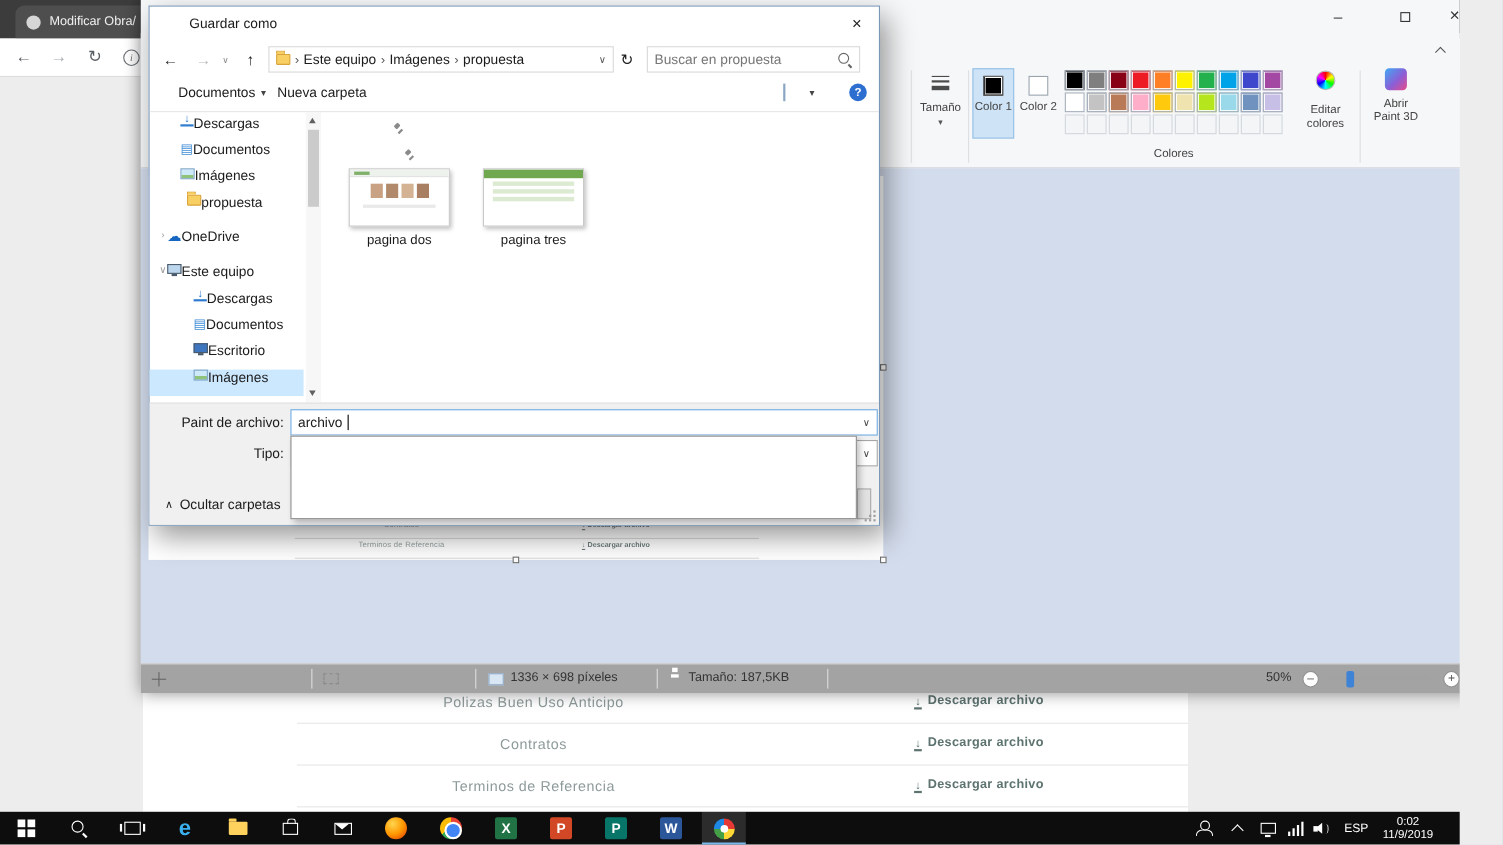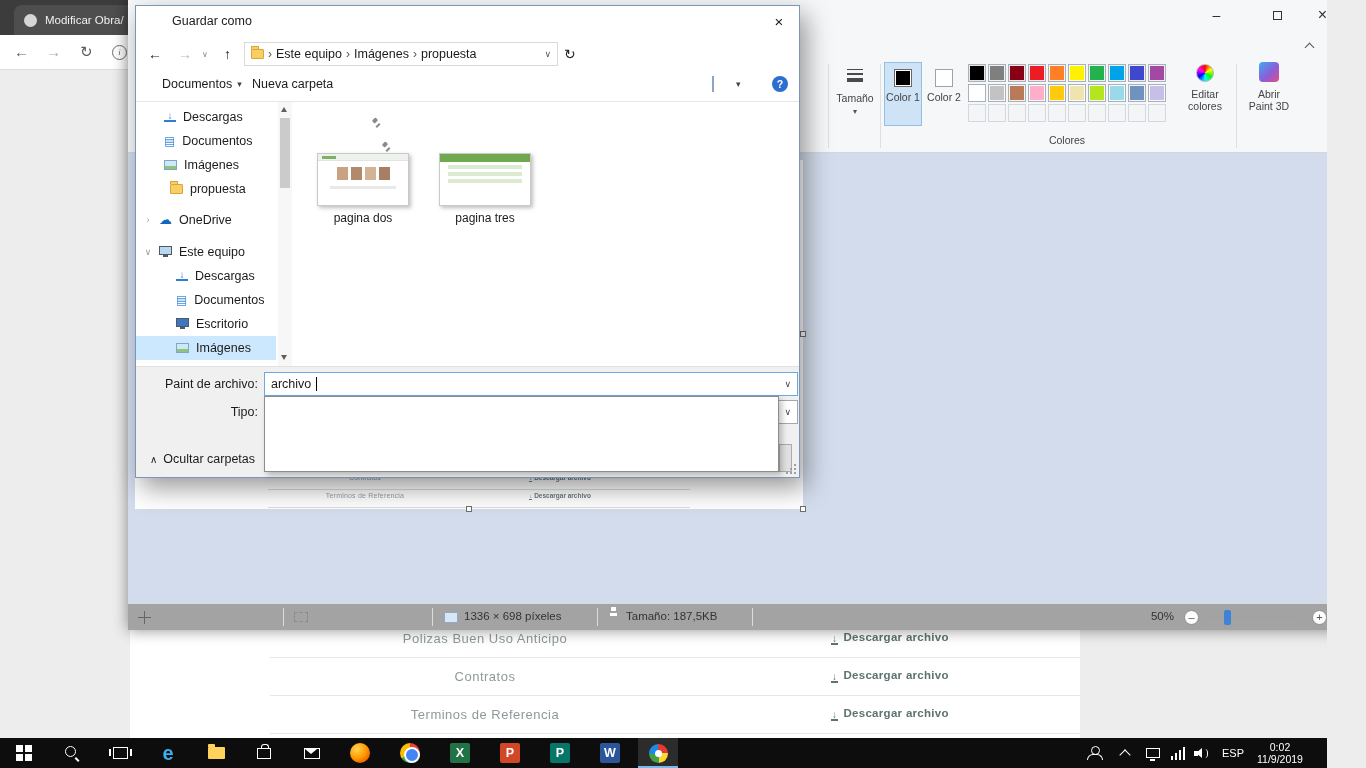--- a/index.html
+++ b/index.html
@@ -77,21 +77,21 @@
 .navgl2{font-size:14px;color:#222;line-height:16px}
 .box{border:1px solid #d9d9d9;background:#fff;display:flex;align-items:center}
 .crumb-sep{color:#555;font-size:12px;padding:0 4px}
 .folder-ico{width:13px;height:10px;background:#f8cf63;border:1px solid #d9a43c;border-radius:1px;position:relative;flex:0 0 auto}
 .folder-ico::before{content:"";position:absolute;left:-1px;top:-4px;width:6px;height:2px;background:#f8cf63;border:1px solid #d9a43c;border-bottom:none;border-radius:1px 1px 0 0}
 .mag{width:14px;height:14px;position:relative}
 .mag::before{content:"";position:absolute;left:1px;top:1px;width:8px;height:8px;border:1.5px solid #666;border-radius:50%}
 .mag::after{content:"";position:absolute;left:11px;top:11px;width:4px;height:1.5px;background:#666;transform:rotate(45deg);transform-origin:0 0}
 .view-ico{width:18px;height:14px;border:1px solid #8aa6c2;background:linear-gradient(#fff,#e7eef6);position:relative}
 .view-ico::before{content:"";position:absolute;left:2px;top:2px;right:2px;bottom:2px;background:repeating-linear-gradient(90deg,#a5bcd6 0 3px,transparent 3px 5px)}
-.sitem{left:0;width:140px;height:24px;display:flex;align-items:center;gap:7px;color:#1b1b1b}
+.sitem{left:0;width:140px;height:24px;display:flex;align-items:flex-start;color:#1b1b1b}
 .sitem.sel{background:#cce8ff}
 .slabel{white-space:nowrap}
 .dlicon{width:12px;flex:0 0 auto;text-align:center;color:#2f7cd0;font-weight:bold;font-size:10px;line-height:8px;border-bottom:2px solid #2f7cd0}
 .dlicon::before{content:"↓"}
 .docicon{flex:0 0 auto;color:#3f8cd6;font-size:12px;line-height:12px}
 .docicon::before{content:"▤"}
 .picicon{flex:0 0 auto;width:13px;height:10px;border:1px solid #7fa6c8;background:linear-gradient(#cde9f7 60%,#8fc37a 40%)}
 .cloudicon{flex:0 0 auto;color:#1566c0;font-size:13px;line-height:14px}
 .cloudicon::before{content:"☁"}
 .pcicon{flex:0 0 auto;width:13px;height:9px;border:1px solid #4a5a6a;background:#bcd6ee;position:relative;margin-bottom:3px}
@@ -271,21 +271,21 @@
           <div class="swatch empty"></div>
           <div class="swatch empty"></div>
           <div class="swatch empty"></div>
           <div class="swatch empty"></div>
           <div class="swatch empty"></div>
         </div>
       <div class="abs rb-label" style="left:840px;top:104px;width:198px">Colores</div>
 
       <div class="abs rbtn" style="left:1050px;top:34px;width:54px">
         <span class="rainbow"></span>
-        <span class="rb-label" style="margin-top:6px">Editar colores</span>
+        <span class="rb-label" style="margin-top:12px">Editar colores</span>
       </div>
       <div class="abs vline" style="left:1108px;top:34px;height:84px"></div>
       <div class="abs rbtn" style="left:1112px;top:32px;width:58px">
         <span class="p3d-ico"></span>
         <span class="rb-label" style="margin-top:6px">Abrir</span>
         <span class="rb-label">Paint 3D</span>
       </div>
     </div>
 
     <div class="abs" id="workspace">
@@ -338,20 +338,24 @@
       <span class="folder-ico"></span>
       <span class="crumb-sep">›</span>
       <span>Este equipo</span>
       <span class="crumb-sep">›</span>
       <span>Imágenes</span>
       <span class="crumb-sep">›</span>
       <span>propuesta</span>
       <span style="margin-left:auto;font-size:9px;color:#555">∨</span>
     </div>
     <span class="abs navgl2" style="left:428px;top:40px">↻</span>
+    <div class="abs box" style="left:452px;top:36px;width:194px;height:24px;padding:0 6px">
+      <span style="flex:1;color:#767676">Buscar en propuesta</span>
+      <span class="mag"></span>
+    </div>
 
     
     <div class="abs" style="left:26px;top:66px;height:24px;display:flex;align-items:center;gap:5px">
       <span>Documentos</span>
       <span class="ddchev">▾</span>
     </div>
     <div class="abs" style="left:116px;top:66px;height:24px;display:flex;align-items:center">
       <span>Nueva carpeta</span>
     </div>
     <span class="abs view-ico" style="left:576px;top:71px"></span>

